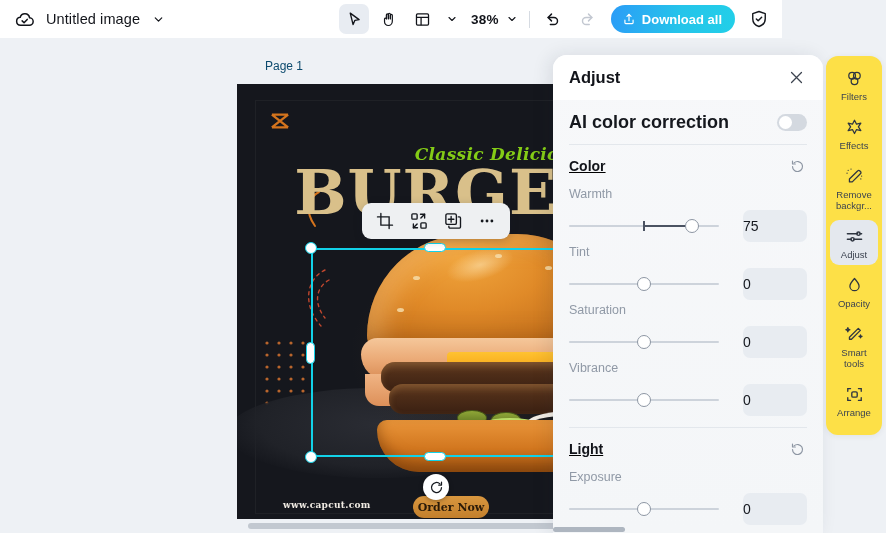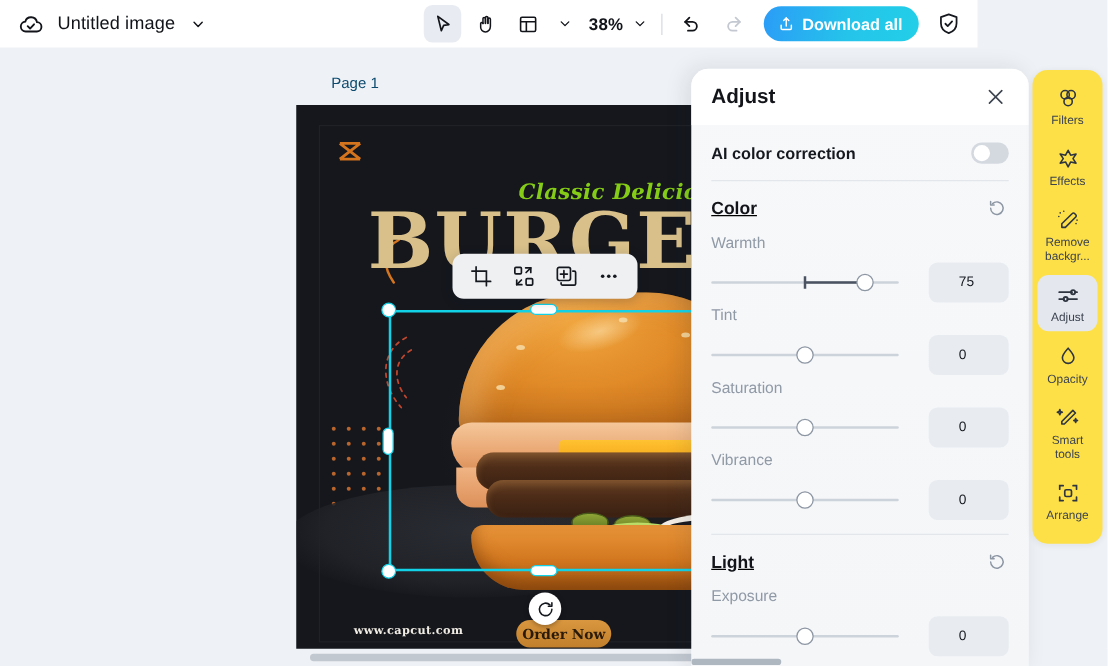--- a/index.html
+++ b/index.html
@@ -163,21 +163,21 @@
   }
   .panel-head {
     height: 45px; background: #fff; display: flex; align-items: center;
     padding: 0 16px; justify-content: space-between;
   }
   .panel-title { font-size: 16.5px; font-weight: 700; color: #12141a; }
   .panel-close { width: 22px; height: 22px; display:flex; align-items:center; justify-content:center; cursor: pointer; }
   .panel-body { height: 433px; padding: 0 16px; overflow: hidden; position: relative; }
 
   .row-toggle { height: 44px; display: flex; align-items: center; justify-content: space-between; }
-  .row-label { font-size: 13px; font-weight: 700; color: #15181e; }
+  .row-label { font-size: 18px; font-weight: 700; color: #15181e; }
   .toggle {
     width: 30px; height: 17px; border-radius: 9px; background: #d4d9e0;
     position: relative; cursor: pointer;
   }
   .toggle .knob { position: absolute; top: 2px; left: 2px; width: 13px; height: 13px; border-radius: 50%; background: #fff; }
 
   .divider { height: 1px; background: #e3e7ec; }
 
   .section-head { height: 42px; display: flex; align-items: center; justify-content: space-between; text-decoration: underline; }
   .section-title { font-size: 14px; font-weight: 700; color: #12141a; }
@@ -189,22 +189,22 @@
   .slider { position: relative; width: 150px; height: 18px; cursor: pointer; }
   .s-track { position: absolute; top: 8px; left: 0; width: 150px; height: 2px; background: #cdd3db; border-radius: 1px; }
   .s-fill { position: absolute; top: 8px; height: 2px; background: #4b5362; border-radius: 1px; }
   .s-tick { position: absolute; top: 4px; width: 1.5px; height: 10px; background: #4b5362; }
   .s-knob {
     position: absolute; top: 2px; width: 14px; height: 14px; border-radius: 50%;
     background: #fff; border: 1.5px solid #8d96a3;
   }
   .val-box {
     width: 64px; height: 32px; border-radius: 7px; background: #e8ecf1;
-    display: flex; align-items: center; padding-left: 24px;
-    font-size: 11px; color: #15181e; cursor: text;
+    display: flex; align-items: center; padding-left: 0;
+    font-size: 14px; color: #15181e; cursor: text;
   }
 
   .panel-scroll-track { position:absolute; left: 0; bottom: 0; width: 270px; height: 6px; }
   .panel-scroll-thumb { position:absolute; left: 0; bottom: 1px; width: 72px; height: 5px; border-radius: 3px; background: #aeb6c0; }
 
   
   .rail {
     position: absolute; right: 4px; top: 56px; width: 56px; padding: 6px 0 8px;
     background: #fde047; border-radius: 12px; z-index: 35;
     box-shadow: 0 1px 6px rgba(30,40,60,.07);

